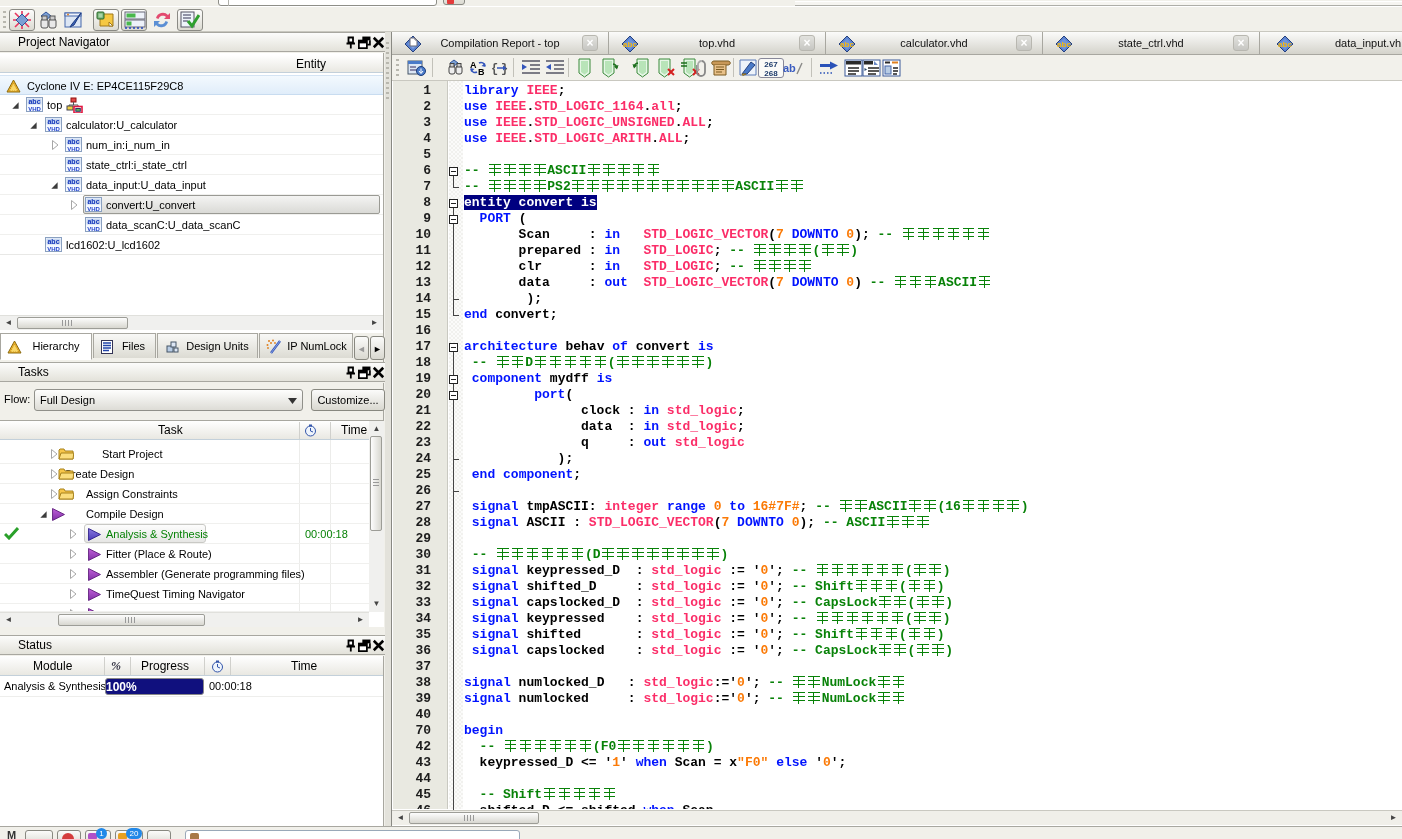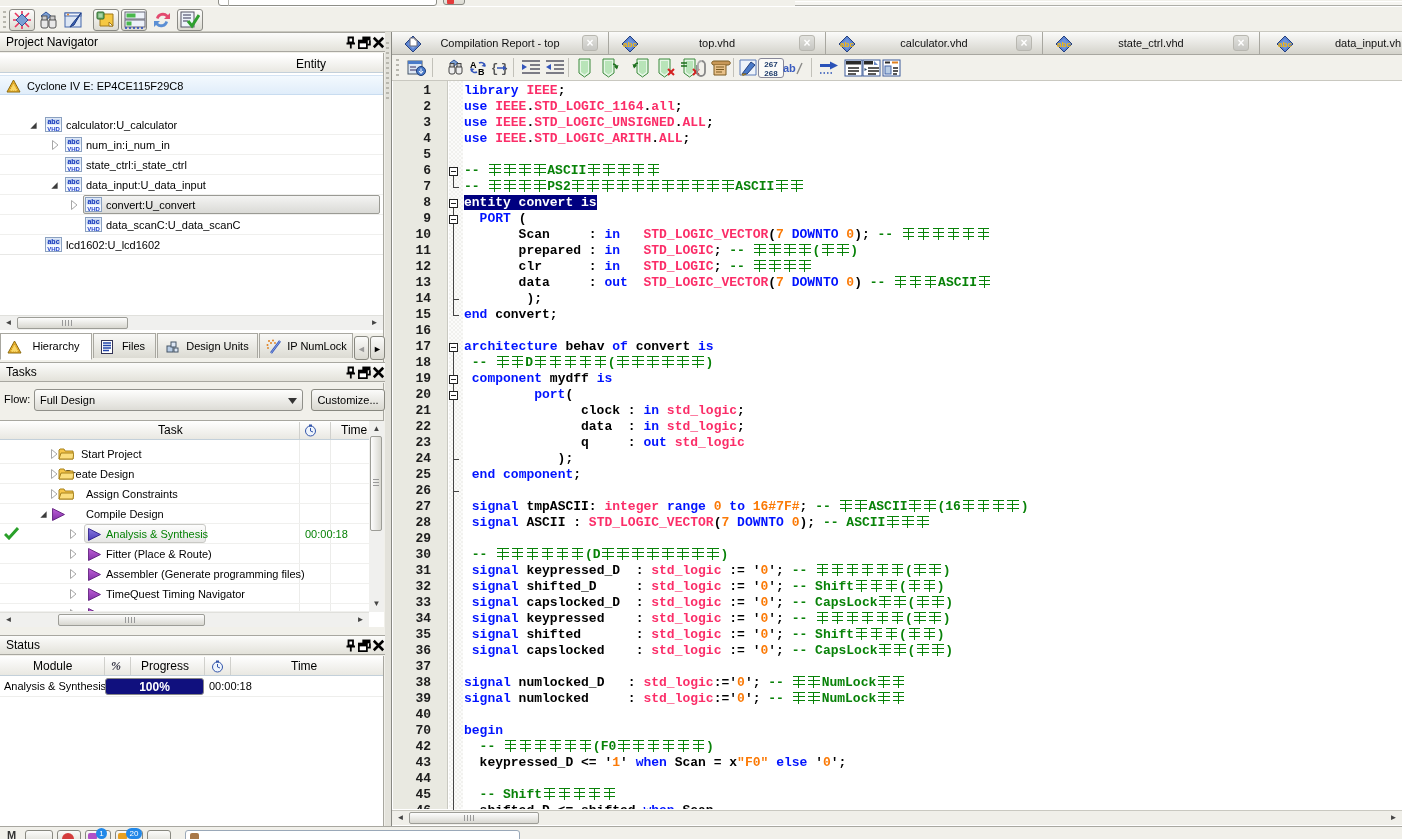--- a/index.html
+++ b/index.html
@@ -3,21 +3,21 @@
 *{margin:0;padding:0;box-sizing:border-box}
 html,body{width:1402px;height:839px;overflow:hidden;background:#f1f0ea;font-family:"Liberation Sans",sans-serif}
 #root{position:absolute;left:0;top:0;width:1402px;height:839px}
 .abs{position:absolute}
 
 #tops{position:absolute;left:0;top:0;width:1402px;height:7px;background:#f1f0ea;border-bottom:1px solid #fff}
 #tb1{position:absolute;left:0;top:8px;width:1402px;height:24px;background:#f1f0ea;border-bottom:1px solid #c9c8c0}
 .grip{position:absolute;width:3px;background:repeating-linear-gradient(to bottom,#b8b7ae 0 2px,transparent 2px 5px)}
 .tbtn{position:absolute;top:1px;width:26px;height:22px;border:1px solid #8a8a84;border-radius:3px;background:linear-gradient(#fdfdfc,#dcdbd2)}
 
-.ptitle{position:absolute;left:0;width:388px;height:20px;background:linear-gradient(#fcfcfb,#e3e2da);border:1px solid #a8a7a0;border-left:none;font-size:12px;color:#000;line-height:19px;padding-left:6px}
+.ptitle{position:absolute;left:0;width:388px;height:20px;background:linear-gradient(#fcfcfb,#e3e2da);border:1px solid #a8a7a0;border-left:none;font-size:12px;color:#000;line-height:19px;padding-left:18px}
 .wbtn{position:absolute;top:3px;width:13px;height:13px}
 .panelbody{position:absolute;left:0;width:384px;background:#fff;border-right:1px solid #a8a7a0}
 .hdr{background:linear-gradient(#ffffff,#e9e8e2);border-bottom:1px solid #c3d0da;color:#000;font-size:12px}
 .treerow{position:absolute;left:0;width:383px;height:20px;font-size:11px;line-height:20px;color:#000;border-bottom:1px solid #f0f0ee}
 
 .sb{position:absolute;background:#f0f0ee}
 .sbthumb{position:absolute;border:1px solid #9d9d97;border-radius:2px;background:linear-gradient(#fdfdfd,#d8d7d0)}
 .sbthumbv{position:absolute;border:1px solid #9d9d97;border-radius:2px;background:linear-gradient(to right,#fdfdfd,#d8d7d0)}
 .sbarr{position:absolute;width:15px;height:14px;text-align:center;line-height:13px;font-size:8px;color:#444}
 
@@ -179,20 +179,36 @@
 <div class="panelbody" style="top:53px;height:280px">
   <div class="hdr abs" style="left:0;top:2px;width:383px;height:18px">
         <span style="position:absolute;left:296px;top:2px">Entity</span>
       </div>
   <div class="treerow" style="top:22px;background:linear-gradient(#f3f9fe,#e0edfa);border-top:1px solid #d4e4f4;border-bottom:1px solid #c8dcf0">
     <svg class="abs" style="left:6px;top:3px" width="15" height="14" viewBox="0 0 15 14">
           <path d="M7.5 1 L14 13 L1 13 Z" fill="#f0b428" stroke="#8a6a10"></path>
           <path d="M7.5 4 L11.8 12 L3.2 12 Z" fill="#fad868" stroke="#c89020" stroke-dasharray="1 1"></path>
         </svg>
     <span style="margin-left:27px">Cyclone IV E: EP4CE115F29C8</span></div>
+  <div class="treerow" style="top:42px">
+    <svg class="abs" style="left:11px;top:6px" width="9" height="9">
+          <use href="#arrexp"></use>
+        </svg>
+    <svg class="abs" style="left:26px;top:2px" width="17" height="15">
+          <use href="#vhd"></use>
+        </svg>
+    <span style="margin-left:47px">top</span>
+    <svg class="abs" style="left:66px;top:2px" width="17" height="16" viewBox="0 0 17 16">
+          <rect x="5" y="1" width="5" height="4" fill="#e04848" stroke="#901010"></rect>
+          <path d="M7.5 5 v3 M3 8 h9 M3 8 v2 M12 8 v2" stroke="#555" fill="none"></path>
+          <rect x="1" y="9" width="6" height="4" fill="#f0d040" stroke="#445"></rect>
+          <rect x="8" y="9.5" width="8" height="6.5" fill="#fff" stroke="#e01840" stroke-width="1.6"></rect>
+          <rect x="9.8" y="11.5" width="4.5" height="2.8" fill="#58b858" stroke="#336"></rect>
+        </svg>
+  </div>
   <div class="treerow" style="top:82px">
     <svg class="abs" style="left:50px;top:5px" width="10" height="10">
           <use href="#arrcol"></use>
         </svg>
     <svg class="abs" style="left:65px;top:2px" width="17" height="15">
           <use href="#vhd"></use>
         </svg>
     <span style="margin-left:86px">num_in:i_num_in</span></div>
   <div class="treerow" style="top:62px">
     <svg class="abs" style="left:29px;top:6px" width="9" height="9">
@@ -317,21 +333,21 @@
     <div class="abs" style="left:0;top:19px;width:369px;height:172px;background:#fff;font-size:12px">
       <div class="abs" style="left:299px;top:0;width:1px;height:172px;background:#ececea"></div>
       <div class="abs" style="left:330px;top:0;width:1px;height:172px;background:#ececea"></div>
       <div class="treerow" style="top:4px;width:369px">
         <svg class="abs" style="left:49px;top:5px" width="10" height="10">
               <use href="#arrcol"></use>
             </svg>
         <svg class="abs" style="left:58px;top:3px" width="16" height="13">
               <use href="#folder"></use>
             </svg>
-        <span style="margin-left:81px">Start Project</span></div>
+        <span style="margin-left:102px">Start Project</span></div>
       <div class="treerow" style="top:24px;width:369px">
         <svg class="abs" style="left:49px;top:5px" width="10" height="10">
               <use href="#arrcol"></use>
             </svg>
         <svg class="abs" style="left:58px;top:3px" width="16" height="13">
               <use href="#folder"></use>
             </svg>
         <span style="margin-left:64px">Create Design</span></div>
       <div class="treerow" style="top:44px;width:369px">
         <svg class="abs" style="left:49px;top:5px" width="10" height="10">
@@ -437,21 +453,21 @@
         </svg>
     <span style="position:absolute;left:291px;top:3px">Time</span>
     <div class="abs" style="left:104px;top:1px;width:1px;height:18px;background:#d0d0cc"></div>
     <div class="abs" style="left:130px;top:1px;width:1px;height:18px;background:#d0d0cc"></div>
     <div class="abs" style="left:204px;top:1px;width:1px;height:18px;background:#d0d0cc"></div>
     <div class="abs" style="left:230px;top:1px;width:1px;height:18px;background:#d0d0cc"></div>
   </div>
   <div class="abs" style="left:0;top:20px;width:383px;height:21px;border-bottom:1px solid #eeeeec">
     <span style="position:absolute;left:4px;top:4px;font-size:11px">Analysis &amp; Synthesis</span>
     <div class="abs" style="left:105px;top:2px;width:99px;height:17px;border:1px solid #888;border-radius:3px;background:#10107e">
-      <span style="position:absolute;left:0;top:1px;width:97px;text-align:center;color:#fff;font-weight:bold">100%</span>
+      <span style="position:absolute;left:0;top:1px;width:97px;color:#fff;font-weight:bold">100%</span>
     </div>
     <span style="position:absolute;left:209px;top:4px;font-size:11px">00:00:18</span>
   </div>
 </div>
 
 <div class="abs" style="left:385px;top:32px;width:6px;height:794px;background:#e3e2db">
   <div class="grip" style="left:1px;top:10px;height:60px"></div>
 </div>
 
 <div id="edit">

